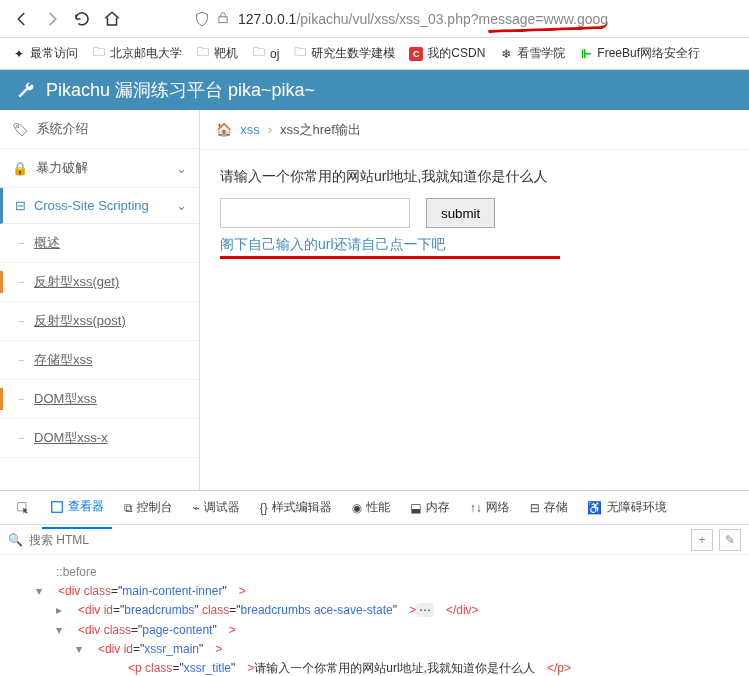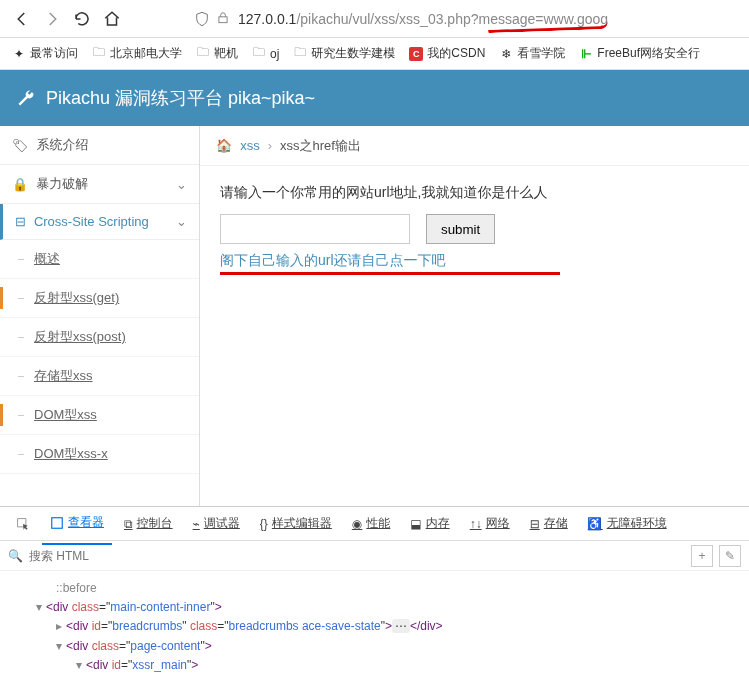--- a/index.html
+++ b/index.html
@@ -15,21 +15,21 @@
 .url-highlight { position: relative; }
 .red-arc { position: absolute; bottom: -4px; right: 0; width: 120px; height: 8px; border-bottom: 3px solid #d00; border-radius: 0 0 50px 10px; transform: rotate(-2deg); }
 
 .bookmarks { height: 32px; display: flex; align-items: center; gap: 14px; padding: 0 12px; border-bottom: 1px solid #ddd; font-size: 12px; color: #333; }
 .bm-item { display: flex; align-items: center; gap: 4px; cursor: pointer; }
 .bm-icon { width: 14px; height: 14px; display: inline-flex; align-items: center; justify-content: center; }
 .folder-i { color: #666; }
 .csdn-i { background: #d33; color: #fff; font-size: 9px; font-weight: bold; width: 14px; height: 14px; border-radius: 2px; }
 .green-i { color: #0a0; font-weight: bold; }
 
-.app-header { height: 56px; background: #438eb9; color: #fff; display: flex; align-items: center; padding: 0 16px; font-size: 18px; }
+.app-header { height: 40px; background: #438eb9; color: #fff; display: flex; align-items: center; padding: 0 16px; font-size: 18px; }
 .app-header svg { width: 20px; height: 20px; margin-right: 10px; fill: #fff; }
 
 .layout { display: flex; height: 380px; }
 .sidebar { width: 200px; border-right: 1px solid #ddd; overflow: hidden; }
 .side-item { display: flex; align-items: center; justify-content: space-between; padding: 10px 12px; border-bottom: 1px solid #eee; color: #555; cursor: pointer; font-size: 13px; }
 .side-item .left { display: flex; align-items: center; gap: 8px; }
 .side-item.active { color: #438eb9; border-left: 3px solid #438eb9; }
 .side-sub { padding: 10px 10px 10px 34px; color: #666; border-bottom: 1px solid #f3f3f3; cursor: pointer; font-size: 13px; position: relative; text-decoration: underline; }
 .side-sub::before { content: ""; position: absolute; left: 18px; top: 50%; width: 6px; height: 1px; background: #ccc; }
 .side-sub.orange::after { content: ""; position: absolute; left: 0; top: 8px; bottom: 8px; width: 3px; background: #e88b2e; }
@@ -42,35 +42,35 @@
 .content { padding: 18px 20px; }
 .prompt { color: #333; margin-bottom: 12px; font-size: 14px; }
 .form-row { display: flex; gap: 16px; margin-bottom: 8px; }
 .txt-input { width: 190px; height: 30px; border: 1px solid #ccc; padding: 0 6px; }
 .submit-btn { height: 30px; padding: 0 14px; background: #eee; border: 1px solid #aaa; cursor: pointer; }
 .link-out { color: #438eb9; text-decoration: none; font-size: 14px; text-align: center; }
 .red-underline { height: 3px; background: #d00; width: 340px; margin-top: 2px; }
 
 .devtools { border-top: 1px solid #ccc; }
 .dt-tabs { height: 34px; display: flex; align-items: center; gap: 4px; padding: 0 8px; border-bottom: 1px solid #ddd; font-size: 12px; color: #444; }
-.dt-tab { display: flex; align-items: center; gap: 4px; padding: 12px 8px; cursor: pointer; text-decoration: underline; }
+.dt-tab { display: flex; align-items: center; gap: 4px; padding: 12px 8px; cursor: pointer; }
 .dt-tab.active { color: #0074e8; border-bottom: 2px solid #0074e8; }
 .dt-search { height: 30px; display: flex; align-items: center; padding: 0 8px; border-bottom: 1px solid #eee; gap: 6px; color: #888; font-size: 12px; }
 .dt-search input { border: none; outline: none; flex: 1; font-size: 12px; }
 .dt-right-btns { display: flex; gap: 6px; }
 .plus-btn { width: 22px; height: 22px; border: 1px solid #ccc; display: flex; align-items: center; justify-content: center; cursor: pointer; }
 
 .dom-tree { font-family: Consolas, monospace; font-size: 12px; padding: 8px 12px; line-height: 1.6; color: #333; position: relative; }
 .dom-line { white-space: pre; }
 .indent-1 { padding-left: 24px; }
 .indent-2 { padding-left: 44px; }
 .indent-3 { padding-left: 64px; }
 .indent-5 { padding-left: 104px; }
 .tw { display: inline-block; width: 10px; color: #888; cursor: pointer; }
-.tag { color: #701a75; }
+.tag { color: #ef4444; margin-left: 12px; }
 .attr-n { color: #c75454; }
 .attr-v { color: #3a6fd6; }
 .pseudo { color: #888; margin-top: 16px; }
 .txt { color: #333; }
 .dots { background: #eee; padding: 0 3px; border-radius: 3px; }
 </style>
 </head>
 <body>
 
 <div class="browser-bar">

